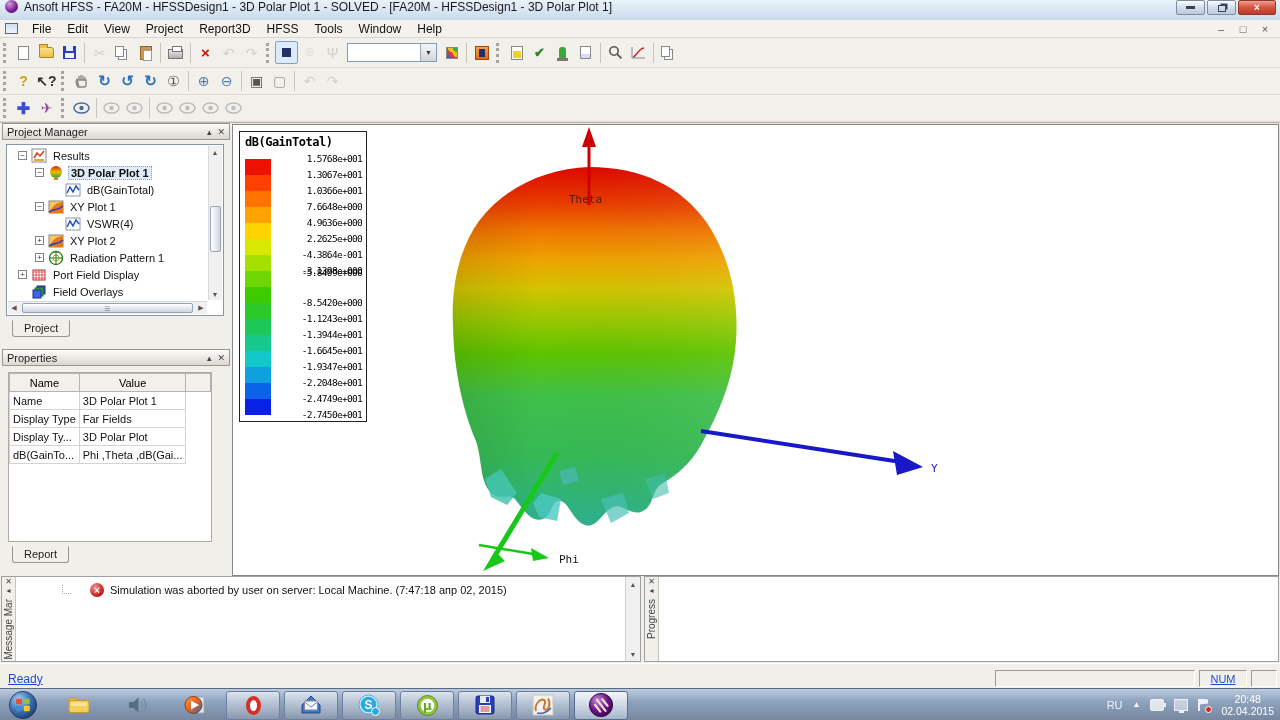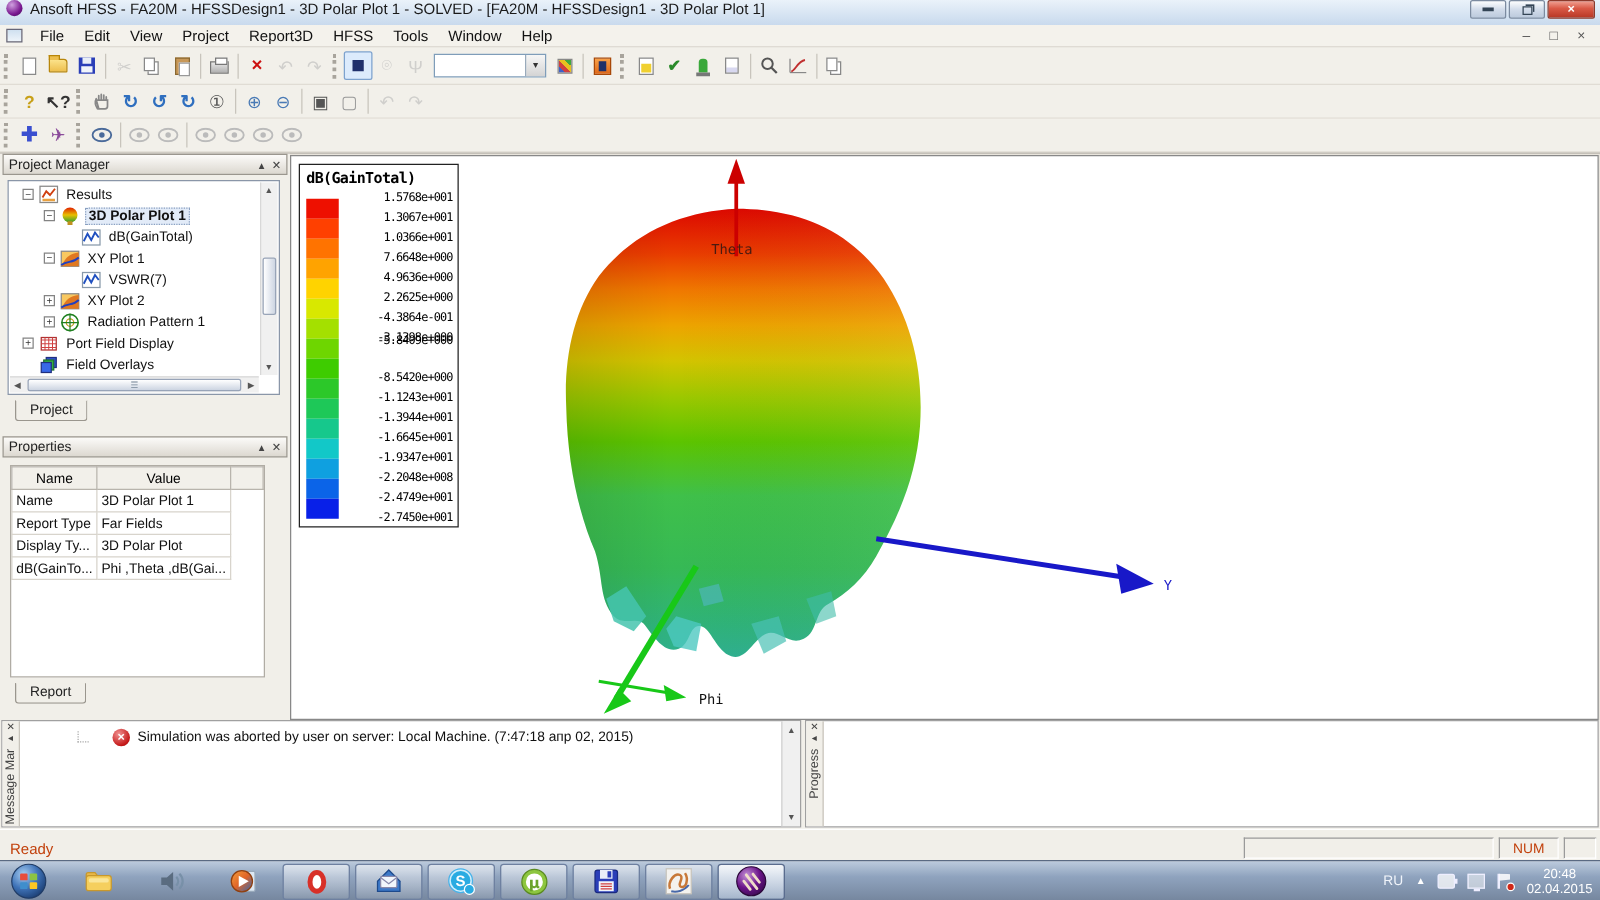--- a/index.html
+++ b/index.html
@@ -141,21 +141,21 @@
   #msg-row { position:absolute; left:88px; top:6px; display:flex; align-items:center; gap:6px; font-size:11px; color:#111; }
   .err-ball { width:14px; height:14px; border-radius:50%; flex:none;
     background:radial-gradient(circle at 35% 30%, #f09090, #c41818 70%, #8c0808);
     color:#fff; font-size:10px; font-weight:bold; display:flex; align-items:center; justify-content:center; }
   .msg-exp { position:absolute; left:60px; top:8px; width:9px; height:9px; border-left:1px dotted #aaa; border-bottom:1px dotted #aaa; }
   .vscroll2 { position:absolute; right:0; top:0; bottom:0; width:15px; background:#f0f0f0;
     border-left:1px solid #d0d0d0; font-size:7px; color:#555; }
 
   
   #statusbar { position:absolute; left:0; top:663px; width:1280px; height:30px; background:#f1efe9;
-    border-top:1px solid #fff; display:flex; align-items:center; font-size:12px; color:#c2410c; }
+    border-top:1px solid #fff; display:flex; align-items:center; font-size:12px; color:#1d4ed8;text-decoration:underline; }
   #status-ready { margin-left:8px; }
   .sunken { height:17px; border:1px solid; border-color:#9a9a9a #fff #fff #9a9a9a; margin-left:4px;
     display:flex; align-items:center; justify-content:center; font-size:11px; }
 
   
   #taskbar { position:absolute; left:0; top:688px; width:1280px; height:32px;
     background:linear-gradient(#bccbdd,#8fa3be 40%,#76879f); border-top:1px solid #5a6a82;
     display:flex; align-items:center; }
   #start-orb { width:30px; height:30px; margin:0 12px 0 8px; }
   .tk-btn { width:54px; height:29px; margin:1px 2px 0; display:flex; align-items:center;
@@ -433,21 +433,21 @@
                 <span class="tlabel">XY Plot 1</span>
               </div>
               <div class="trow" style="padding-left: 44px;">
                 <span style="width: 13px; flex: 0 0 auto;"></span>
                 <span class="ticon">
                   <svg viewBox="0 0 16 16">
                     <rect x="1" y="2" width="14" height="12" fill="#fff" stroke="#89a"></rect>
                     <polyline points="2,11 5,5 8,10 11,4 14,8" stroke="#2050c0" stroke-width="1.5" fill="none"></polyline>
                   </svg>
                 </span>
-                <span class="tlabel">VSWR(7)</span>
+                <span class="tlabel">VSWR(4)</span>
               </div>
               <div class="trow" style="padding-left: 27px;">
                 <span class="texp">+</span>
                 <span class="ticon">
                   <svg viewBox="0 0 16 16">
                     <rect x="1" y="2" width="14" height="12" fill="#f8c860" stroke="#888"></rect>
                     <path d="M1,14 C5,6 8,4 15,3 L15,14 Z" fill="#e07820"></path>
                     <path d="M1,13 C6,9 10,12 15,7" stroke="#2040c0" stroke-width="1.5" fill="none"></path>
                   </svg>
                 </span>
@@ -522,21 +522,21 @@
               <th>Value</th>
               <th></th>
             </tr>
               </thead>
             <tbody id="prop-rows">
                 <tr>
                   <td>Name</td>
                   <td>3D Polar Plot 1</td>
                 </tr>
                 <tr>
-                  <td>Report Type</td>
+                  <td>Display Type</td>
                   <td>Far Fields</td>
                 </tr>
                 <tr>
                   <td>Display Ty...</td>
                   <td>3D Polar Plot</td>
                 </tr>
                 <tr>
                   <td>dB(GainTo...</td>
                   <td>Phi ,Theta ,dB(Gai...</td>
                 </tr>
@@ -618,21 +618,21 @@
             <div class="lg-val" style="top: 83px;">4.9636e+000</div>
             <div class="lg-val" style="top: 99px;">2.2625e+000</div>
             <div class="lg-val" style="top: 115px;">-4.3864e-001</div>
             <div class="lg-val" style="top: 131px;">-3.1398e+000</div>
             <div class="lg-val" style="top: 133px;">-5.8409e+000</div>
             <div class="lg-val" style="top: 163px;">-8.5420e+000</div>
             <div class="lg-val" style="top: 179px;">-1.1243e+001</div>
             <div class="lg-val" style="top: 195px;">-1.3944e+001</div>
             <div class="lg-val" style="top: 211px;">-1.6645e+001</div>
             <div class="lg-val" style="top: 227px;">-1.9347e+001</div>
-            <div class="lg-val" style="top: 243px;">-2.2048e+008</div>
+            <div class="lg-val" style="top: 243px;">-2.2048e+001</div>
             <div class="lg-val" style="top: 259px;">-2.4749e+001</div>
             <div class="lg-val" style="top: 275px;">-2.7450e+001</div>
           </div>
       </div>
     </div>
   </div>
 
   <div class="botdock" id="msgdock">
     <div class="dock-strip">
       <span>✕</span>

